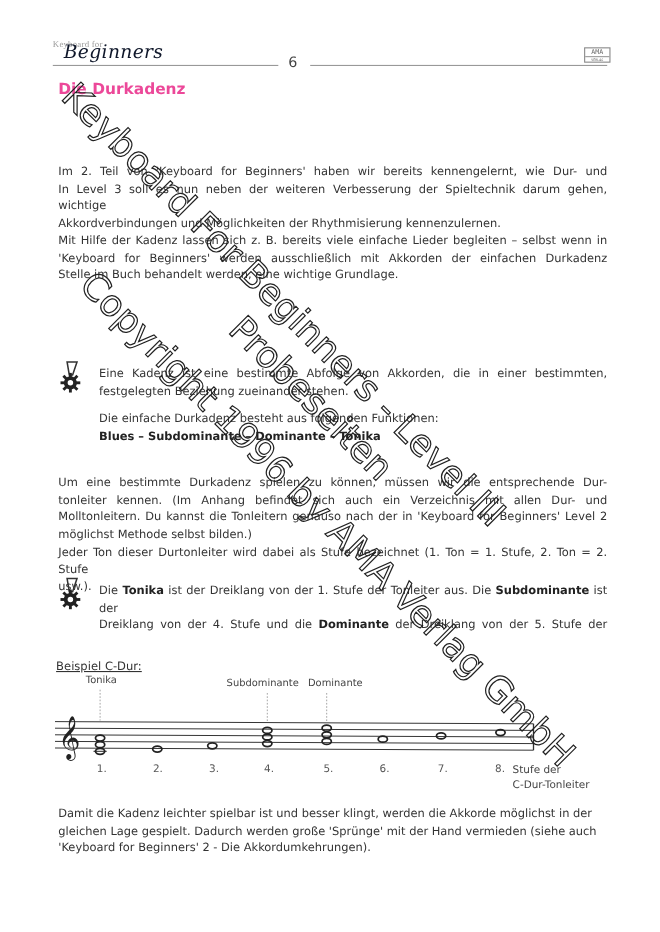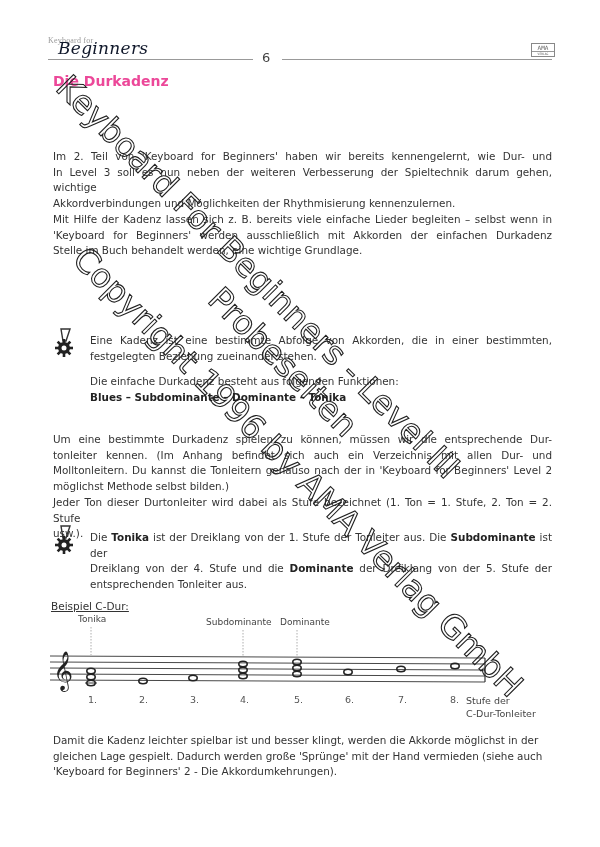--- a/index.html
+++ b/index.html
@@ -111,21 +111,20 @@
         <rect x="-1.3" y="5" width="2.6" height="4" transform="rotate(45)"></rect>
         <rect x="-9" y="-1.3" width="4" height="2.6" transform="rotate(45)"></rect>
         <rect x="5" y="-1.3" width="4" height="2.6" transform="rotate(45)"></rect>
       </g>
       <circle r="2.5" fill="#fff"></circle>
     </g>
   </svg>
   <div class="note" style="top:530px;">
     <div style="text-align:justify;text-align-last:justify;"><span>Die </span><b>Tonika</b><span> ist der Dreiklang von der 1. Stufe der Tonleiter aus. Die </span><b>Subdominante</b><span> ist der</span></div>
     <div style="text-align:justify;text-align-last:justify;"><span>Dreiklang von der 4. Stufe und die </span><b>Dominante</b><span> der Dreiklang von der 5. Stufe der</span></div>
-    <div>entsprechenden Tonleiter aus.</div>
   </div>
 
   <div class="ex-title">Beispiel C-Dur:</div>
   <div class="fn-label" style="left:78px;top:614px;">Tonika</div>
   <div class="fn-label" style="left:206px;top:617px;">Subdominante</div>
   <div class="fn-label" style="left:280px;top:617px;">Dominante</div>
 
   <svg class="staff" width="600" height="847">
 
     <g stroke="#999" stroke-width="0.8" stroke-dasharray="1.5,1.5">

